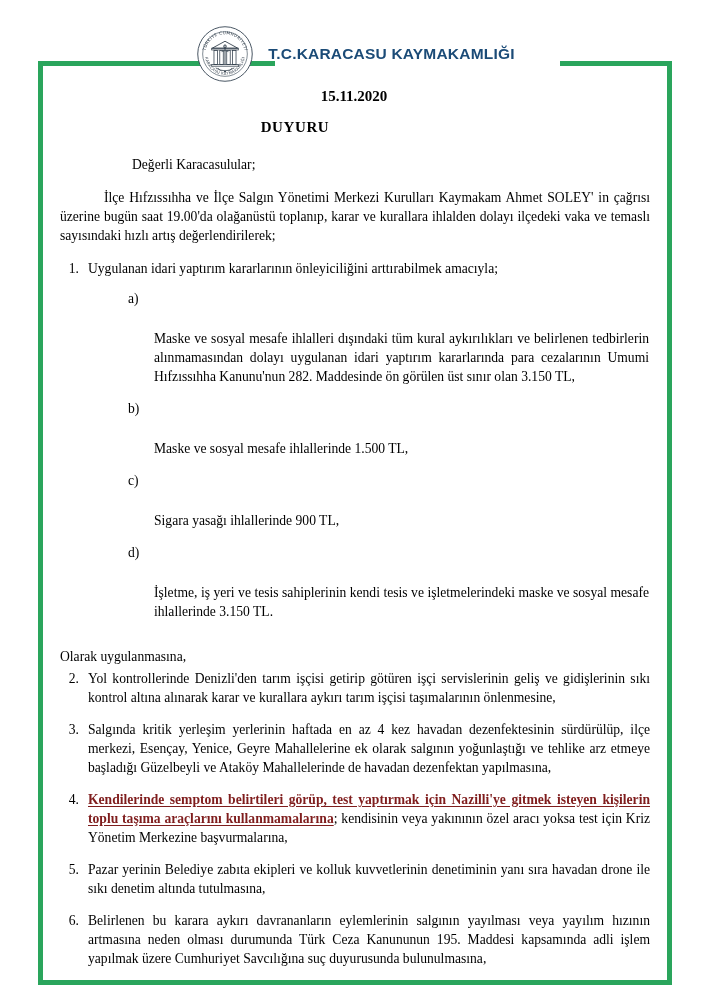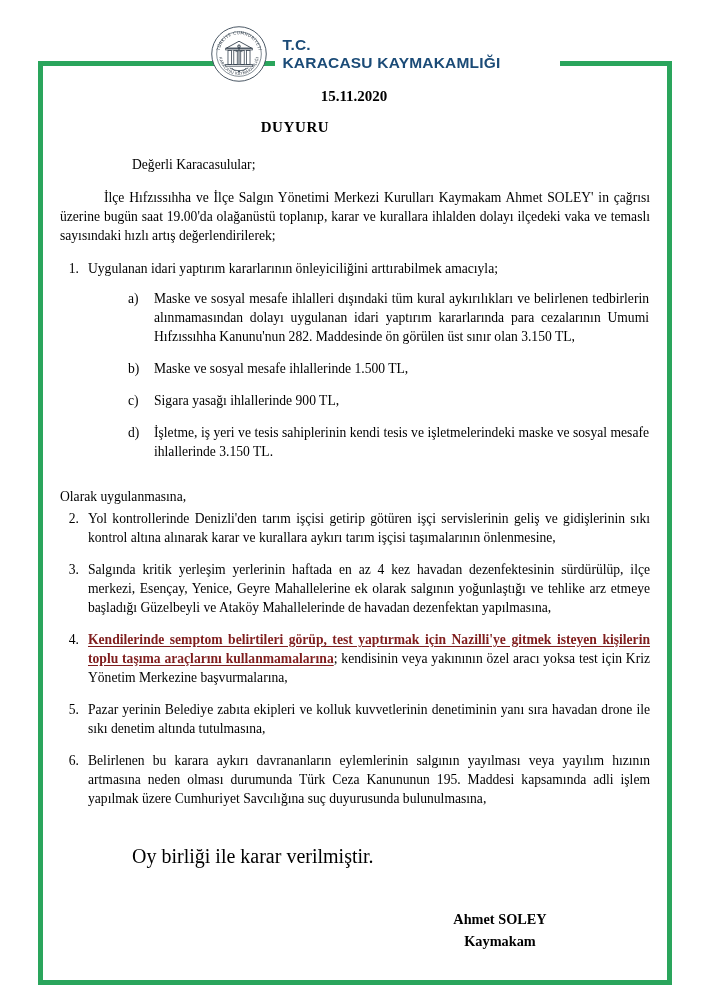--- a/index.html
+++ b/index.html
@@ -31,21 +31,20 @@
     z-index: 5;
   }
   .emblem {
     width: 58px;
     height: 58px;
     flex: 0 0 58px;
     position: relative;
   }
   .header-titles {
     display: flex;
-    flex-direction: column;
     justify-content: center;
     line-height: 1.18;
   }
   .header-tc {
     font-family: "Liberation Sans", "DejaVu Sans", sans-serif;
     font-weight: bold;
     font-size: 15.5px;
     letter-spacing: 0.2px;
     color: #1b4b77;
   }
@@ -170,20 +169,21 @@
   }
   .sub-marker {
     flex: 0 0 26px;
     width: 26px;
     text-align: left;
   }
   .sub-body {
     flex: 1 1 auto;
     text-align: justify;
     padding-right: 1px;
+    margin-top: 40px;
   }
 
   .olarak {
     margin: 2px 0 2px 0;
     font-size: 13.6px;
   }
 
   .highlight-red {
     color: #7f1d1d;
     font-weight: bold;

